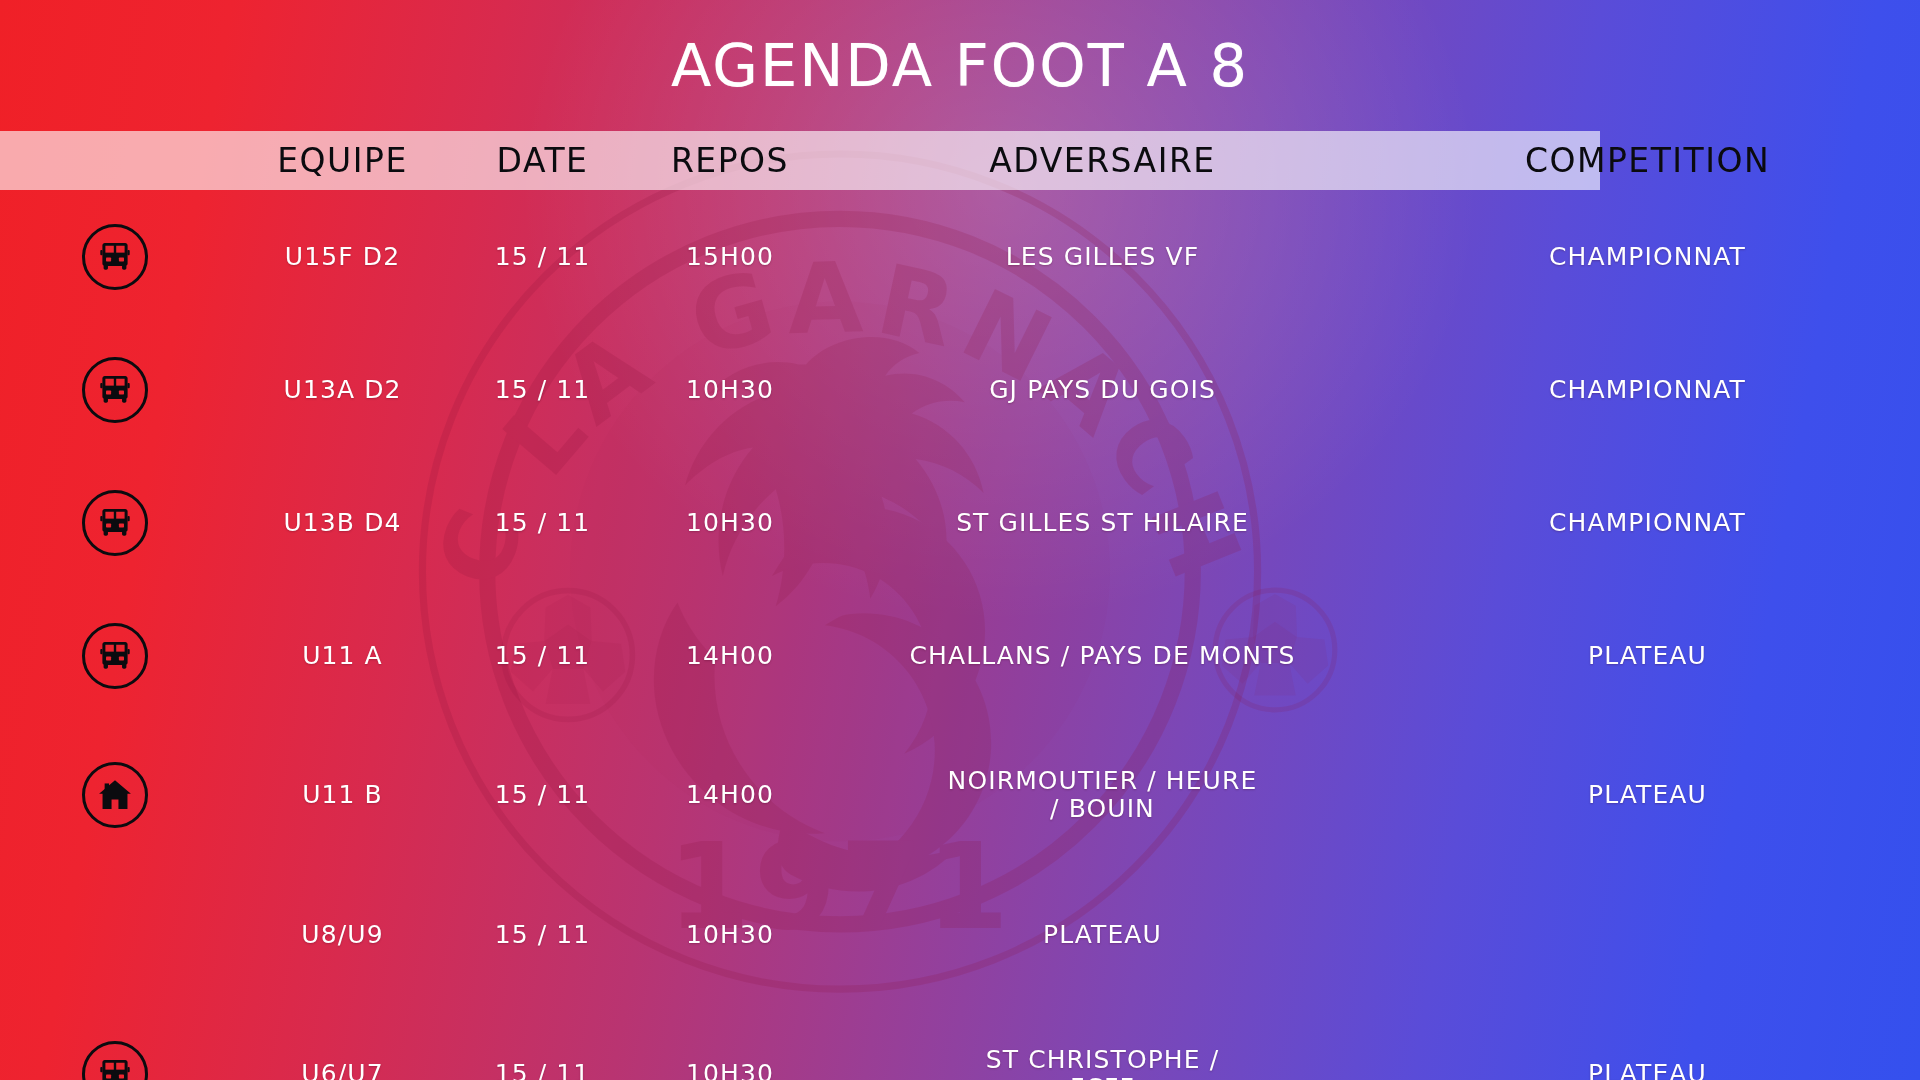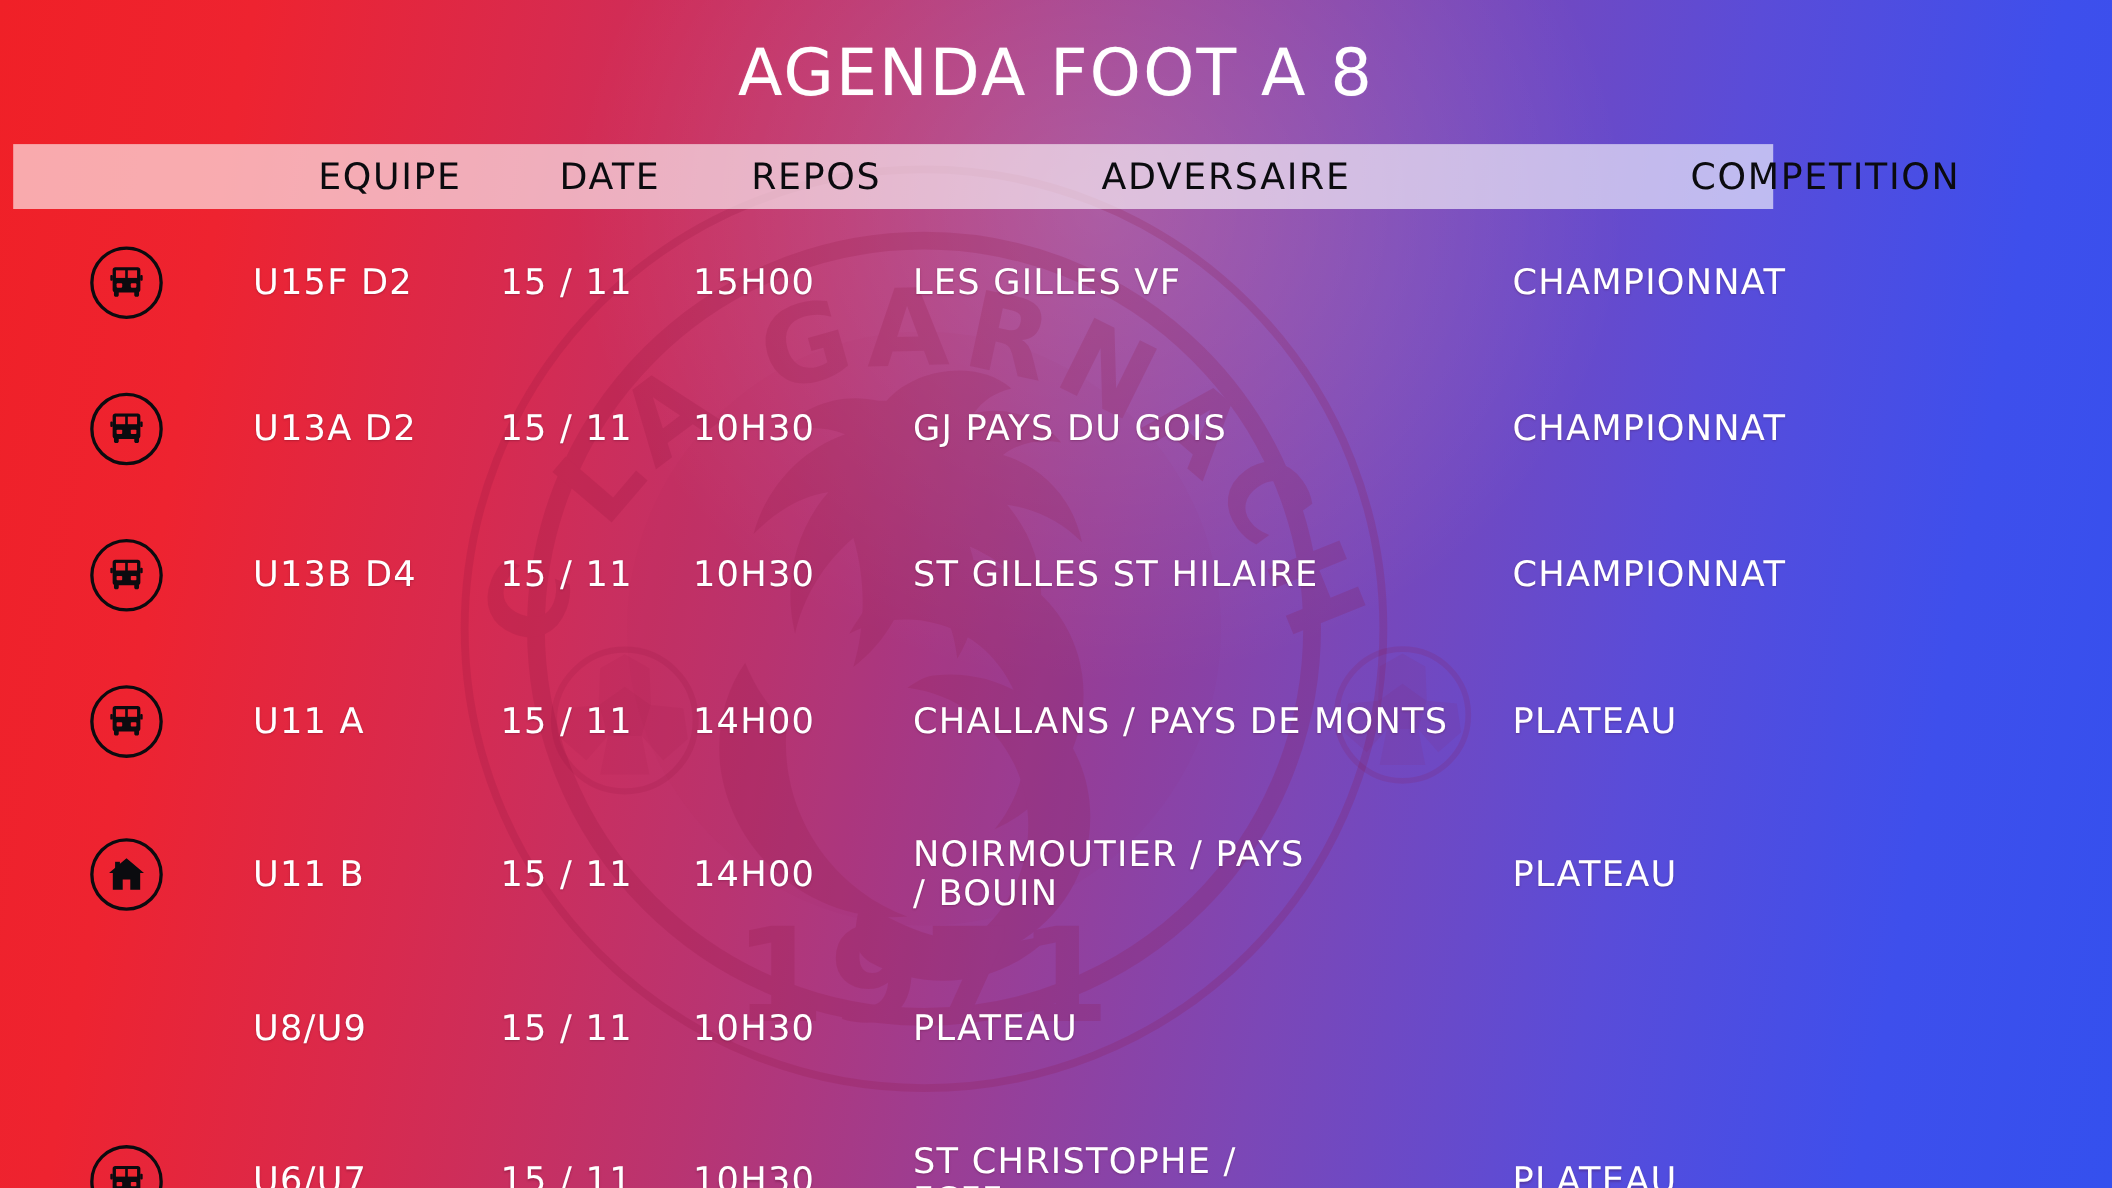--- a/index.html
+++ b/index.html
@@ -54,21 +54,21 @@
     letter-spacing:2px;
     font-weight:400;
     font-family:"DejaVu Sans", sans-serif;
     font-stretch:normal;
     white-space:nowrap;
     text-shadow:0 0 1px rgba(255,255,255,.45);
   }
 
   
   #header-band{
-    position:absolute;left:12px;top:131px;width:1600px;height:59px;
+    position:absolute;left:0;top:131px;width:1600px;height:59px;
     background:rgba(255,255,255,.62);
     display:flex;align-items:center;
   }
   .hcell{
     color:#0B0B0F;
     font-size:33px;
     letter-spacing:1.5px;
     text-align:center;
     font-family:"DejaVu Sans", sans-serif;
     white-space:nowrap;
@@ -78,21 +78,22 @@
   #rows{position:absolute;left:0;top:190px;width:1920px;}
   .row{
     position:relative;
     display:flex;align-items:center;
     height:133px;
     color:#FFFFFF;
   }
   .row.tall{height:146px;}
 
   .cell{
-    font-size:32px;
+    text-align:center;
+    font-size:25px;
     letter-spacing:1.1px;
     line-height:1.12;
     font-family:"DejaVu Sans", sans-serif;
     white-space:pre-line;
     text-shadow:0 1px 2px rgba(60,0,30,.28);
   }
 
   
   .c-icon {width:230px;flex:0 0 230px;}
   .c-team {width:225px;flex:0 0 225px;}
@@ -252,21 +253,21 @@
         <div class="cell c-comp">PLATEAU</div>
       </div>
       <div class="row tall">
         <div class="cell c-icon"><div class="badge"><svg viewBox="0 0 24 24" xmlns="http://www.w3.org/2000/svg" fill="#0B0B0F">
               <path d="M12 2.2 1.4 11.1h2.3v10.2h6V15h4.6v6.3h6V11.1h2.3z"></path>
               <rect x="5.1" y="4.3" width="2.9" height="4.6"></rect>
             </svg></div></div>
         <div class="cell c-team">U11 B</div>
         <div class="cell c-date">15 / 11</div>
         <div class="cell c-time">14H00</div>
-        <div class="cell c-opp">NOIRMOUTIER / PAYS
+        <div class="cell c-opp">NOIRMOUTIER / HEURE
 / BOUIN</div>
         <div class="cell c-comp">PLATEAU</div>
       </div>
       <div class="row">
         <div class="cell c-icon"><div class="badge empty"></div></div>
         <div class="cell c-team">U8/U9</div>
         <div class="cell c-date">15 / 11</div>
         <div class="cell c-time">10H30</div>
         <div class="cell c-comp">PLATEAU</div>
       </div>

